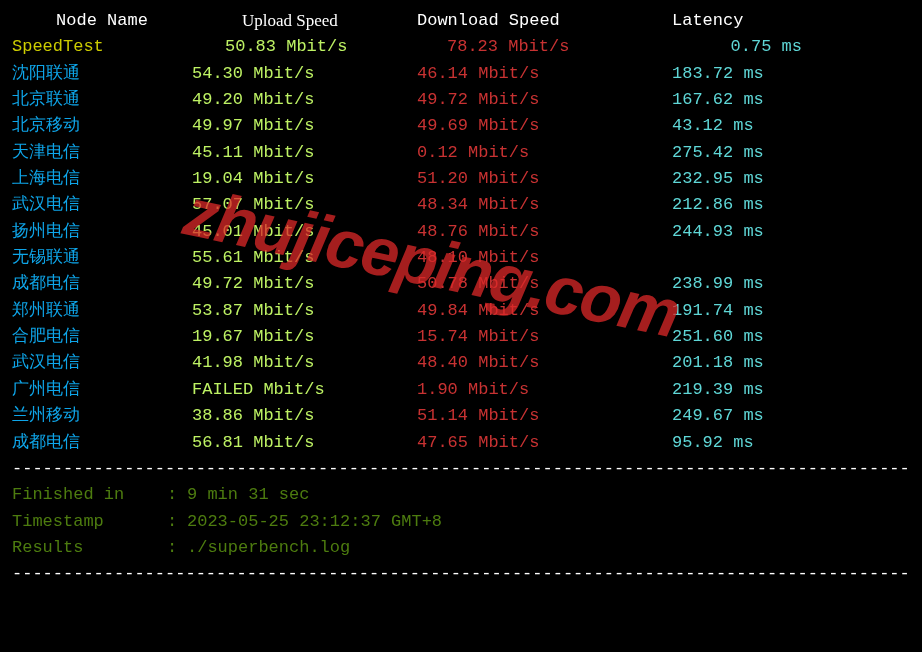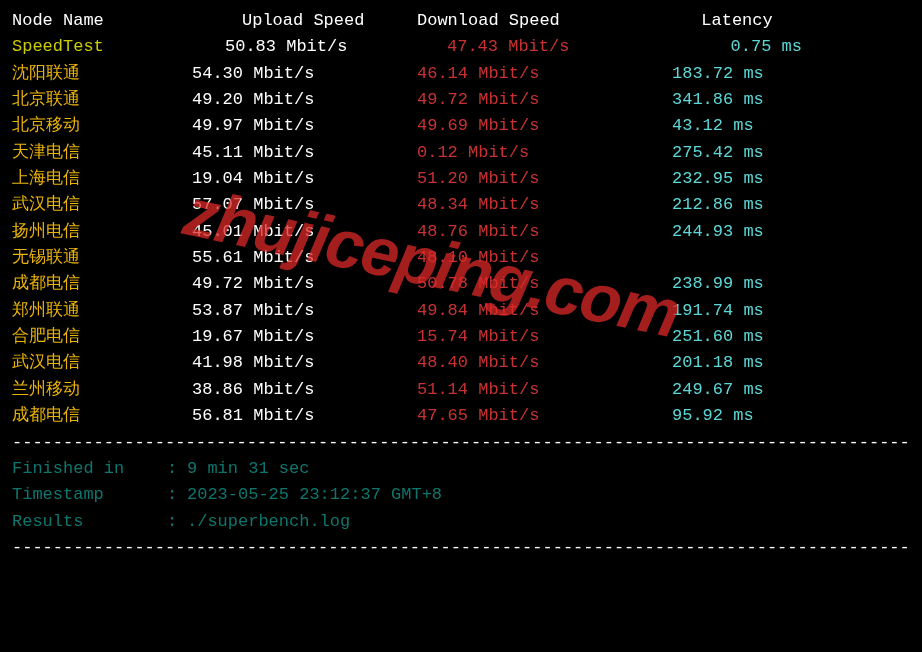--- a/index.html
+++ b/index.html
@@ -16,41 +16,41 @@
       width: 922px;
       height: 652px;
       overflow: hidden;
       position: relative;
       line-height: 1.55;
     }
     .header-row {
       display: flex;
       color: #fff;
     }
-    .col-name { width: 180px; }
+    .col-name { width: 180px; text-align: center; }
     .col-upload { width: 225px; }
     .col-download { width: 255px; }
-    .col-latency-h { width: 140px; text-align: center; padding-right: 10px;}
+    .col-latency-h { width: 140px; text-align: left; padding-right: 10px;}
     .row {
       display: flex;
     }
-    .node-name { color: #eab308; width: 180px; }
+    .node-name { color: #0ea5e9; width: 180px; }
     .speedtest-name { color: #cccc00; width: 180px; }
-    .upload { color: #ffffff; width: 225px; }
+    .upload { color: #bef264; width: 225px; }
     .download { color: #c83232; width: 255px; }
     .latency { color: #5fd7d7; width: 140px; }
-    .header-upload { padding-left: 50px; }
+    .header-upload { padding-left: 50px; font-family: Liberation Serif, serif; }
     .header-download { padding-left: 0px; }
     .divider {
       color: #fff;
       white-space: nowrap;
       overflow: hidden;
     }
     .footer {
-      color: #0f766e;
+      color: #4d7c0f;
     }
     .footer-row {
       display: flex;
     }
     .footer-label { width: 155px; }
     .footer-colon { width: 20px; }
     .watermark {
       position: absolute;
       top: 210px;
       left: 180px;
@@ -70,36 +70,36 @@
 <div class="header-row">
   <div class="col-name">Node Name</div>
   <div class="col-upload header-upload">Upload Speed</div>
   <div class="col-download header-download">Download Speed</div>
   <div class="col-latency-h">Latency</div>
 </div>
 
 <div class="row">
   <div class="speedtest-name">SpeedTest</div>
   <div class="upload" style="padding-left:33px;">50.83 Mbit/s</div>
-  <div class="download" style="padding-left:30px;">47.43 Mbit/s</div>
+  <div class="download" style="padding-left:30px;">78.23 Mbit/s</div>
   <div class="latency" style="text-align:right; padding-right:10px;">0.75 ms</div>
 </div>
 
 <div id="rows-container">
     <div class="row">
       <div class="node-name">沈阳联通</div>
       <div class="upload">54.30 Mbit/s</div>
       <div class="download">46.14 Mbit/s</div>
       <div class="latency">183.72 ms</div>
     </div>
     <div class="row">
       <div class="node-name">北京联通</div>
       <div class="upload">49.20 Mbit/s</div>
       <div class="download">49.72 Mbit/s</div>
-      <div class="latency">341.86 ms</div>
+      <div class="latency">167.62 ms</div>
     </div>
     <div class="row">
       <div class="node-name">北京移动</div>
       <div class="upload">49.97 Mbit/s</div>
       <div class="download">49.69 Mbit/s</div>
       <div class="latency">43.12 ms</div>
     </div>
     <div class="row">
       <div class="node-name">天津电信</div>
       <div class="upload">45.11 Mbit/s</div>
@@ -145,20 +145,26 @@
       <div class="node-name">合肥电信</div>
       <div class="upload">19.67 Mbit/s</div>
       <div class="download">15.74 Mbit/s</div>
       <div class="latency">251.60 ms</div>
     </div>
     <div class="row">
       <div class="node-name">武汉电信</div>
       <div class="upload">41.98 Mbit/s</div>
       <div class="download">48.40 Mbit/s</div>
       <div class="latency">201.18 ms</div>
+    </div>
+    <div class="row">
+      <div class="node-name">广州电信</div>
+      <div class="upload">FAILED Mbit/s</div>
+      <div class="download">1.90 Mbit/s</div>
+      <div class="latency">219.39 ms</div>
     </div>
     <div class="row">
       <div class="node-name">兰州移动</div>
       <div class="upload">38.86 Mbit/s</div>
       <div class="download">51.14 Mbit/s</div>
       <div class="latency">249.67 ms</div>
     </div>
     <div class="row">
       <div class="node-name">成都电信</div>
       <div class="upload">56.81 Mbit/s</div>

